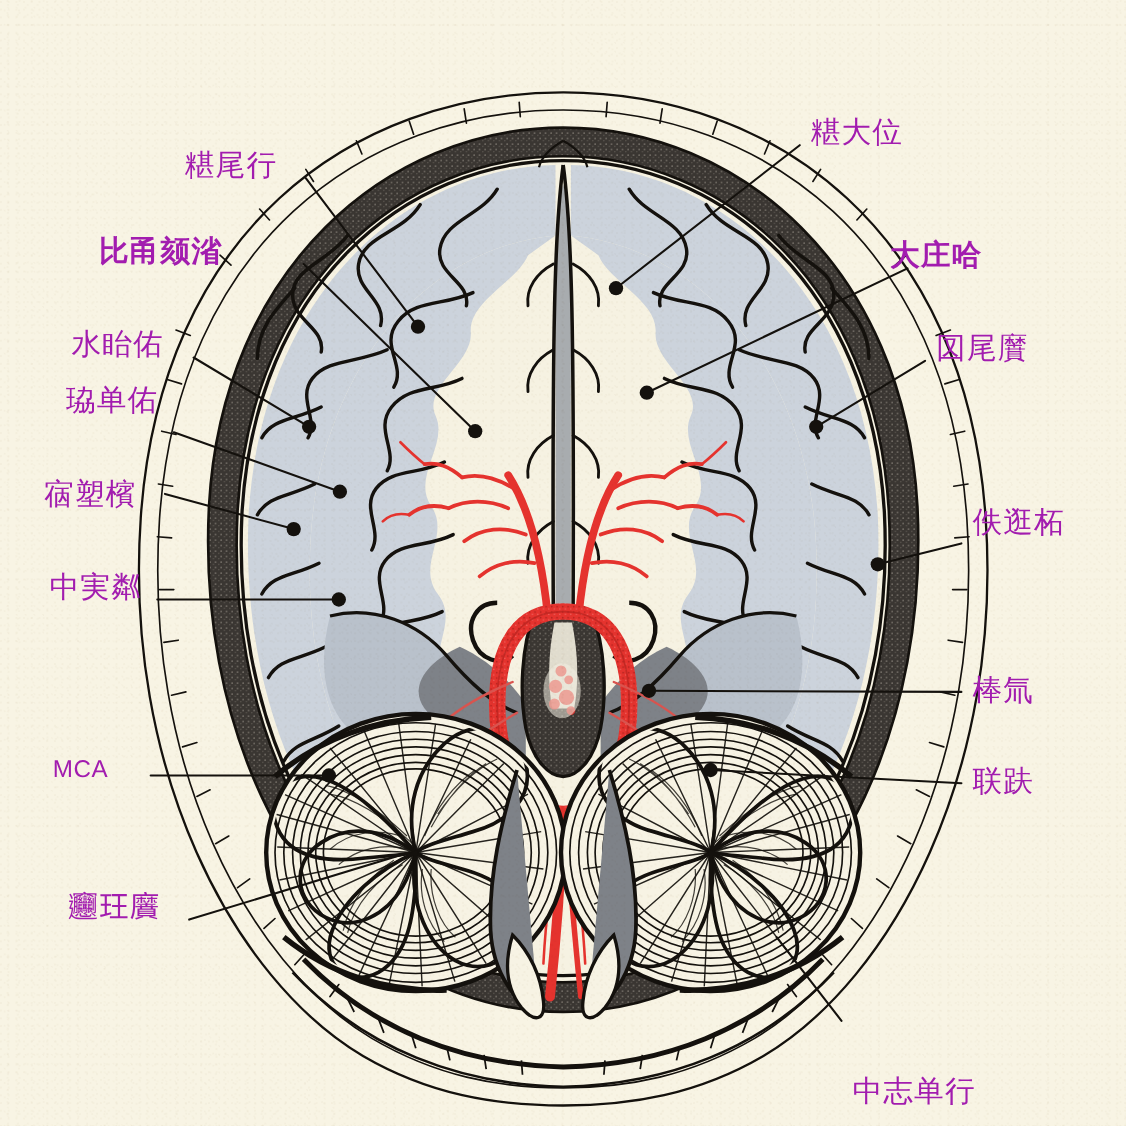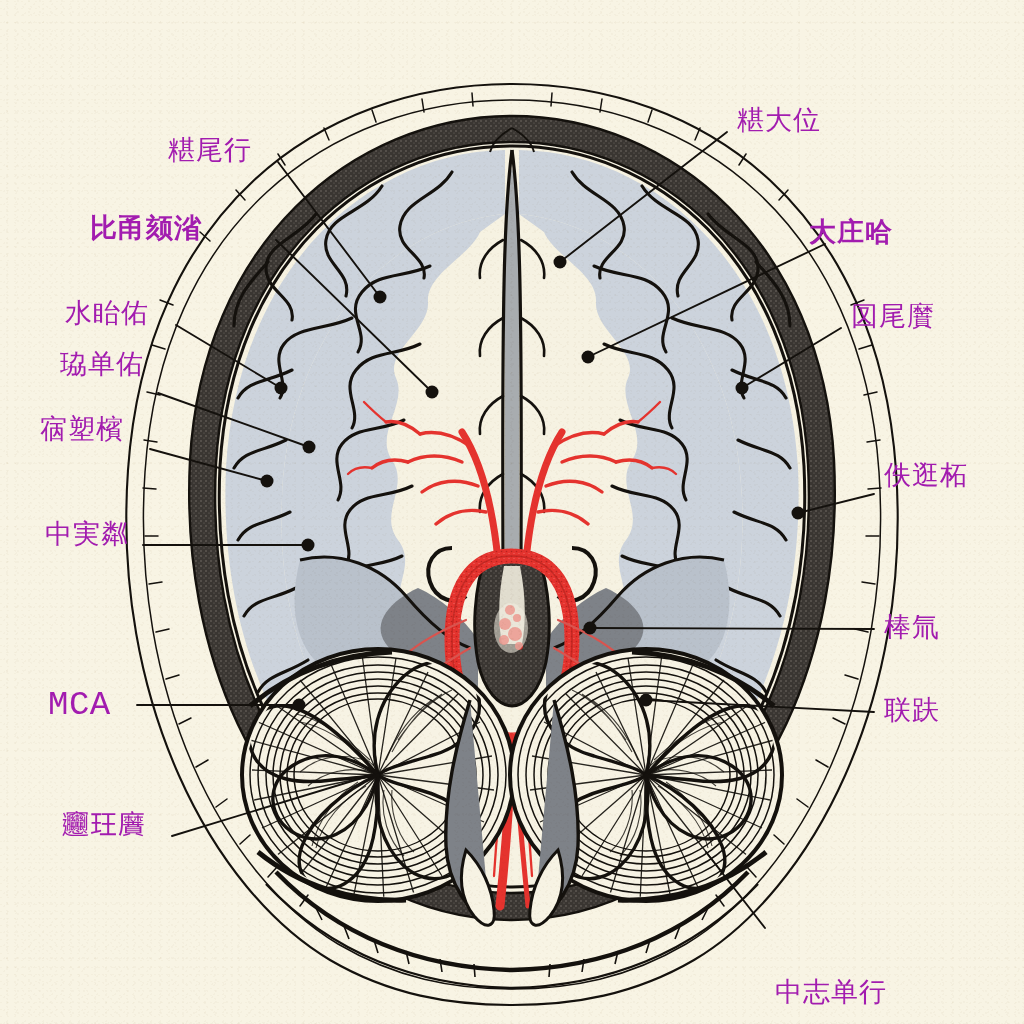--- a/index.html
+++ b/index.html
@@ -21,21 +21,21 @@
     background-size:7px 7px,11px 11px,9px 9px,13px 13px,8px 8px;
     mix-blend-mode:multiply;opacity:.85;
   }
   svg.fig{position:absolute;inset:0;width:1024px;height:1024px;display:block;}
   .lbl{
     position:absolute;white-space:nowrap;
     color:#a21caf;font-size:27px;line-height:1;
     font-family:"Liberation Serif","DejaVu Serif",serif;
     letter-spacing:1px;
   }
-  .lbl.lat{font-family:Liberation Mono, monospace;font-size:34px;letter-spacing:.5px;}
+  .lbl.lat{font-family:Liberation Sans, sans-serif;font-size:22px;letter-spacing:.5px;}
   .lbl.r{text-align:left;}
 </style>
 </head>
 <body>
 
 <div id="stage">
 
   <svg class="fig" viewBox="0 0 1024 1024">
     <defs>
 
@@ -444,21 +444,21 @@
         <circle cx="646" cy="700" r="6.5"></circle>
     </g>
   </svg>
 
   <div id="grain"></div>
 
   <div class="lbl" style="left:168px;top:137px;">糂尾行</div>
   <div class="lbl" style="left:90px;top:215px;font-weight:bold;">比甬颏渻</div>
   <div class="lbl" style="left:65px;top:300px;">水眙佑</div>
   <div class="lbl" style="left:48px;top:351px;margin-left:12px;">珕单佑</div>
-  <div class="lbl" style="left:40px;top:416px;text-align:center;">㝛塑檳</div>
+  <div class="lbl" style="left:40px;top:436px;text-align:center;">㝛塑檳</div>
   <div class="lbl" style="left:33px;top:521px;margin-left:12px;">中実粼</div>
   <div class="lbl lat" style="left:48px;top:688px;">MCA</div>
   <div class="lbl" style="left:62px;top:812px;">𰻞玨黂</div>
 
   <div class="lbl r" style="left:737px;top:107px;">糂大位</div>
   <div class="lbl r" style="left:809px;top:219px;font-weight:bold;">大庄哈</div>
   <div class="lbl r" style="left:851px;top:303px;">㘝尾黂</div>
   <div class="lbl r" style="left:884px;top:462px;text-align:right;">佚逛柘</div>
   <div class="lbl r" style="left:884px;top:614px;">棒氚</div>
   <div class="lbl r" style="left:884px;top:697px;">联趺</div>

